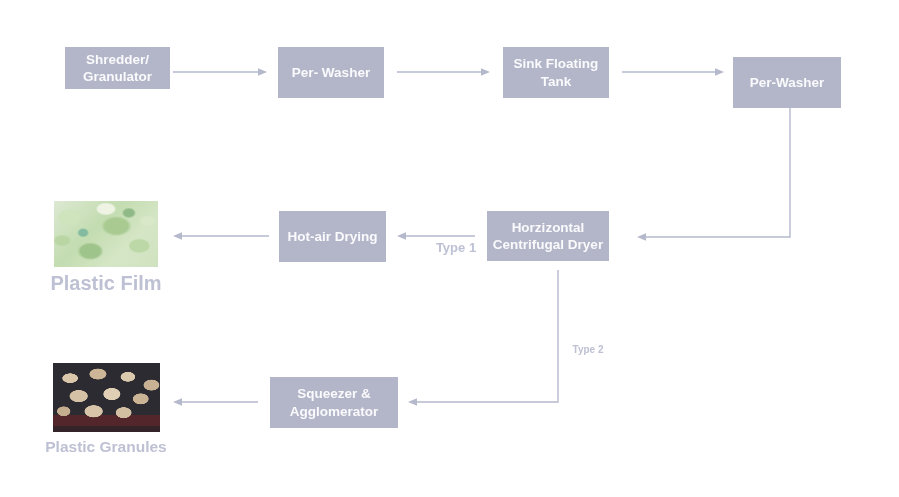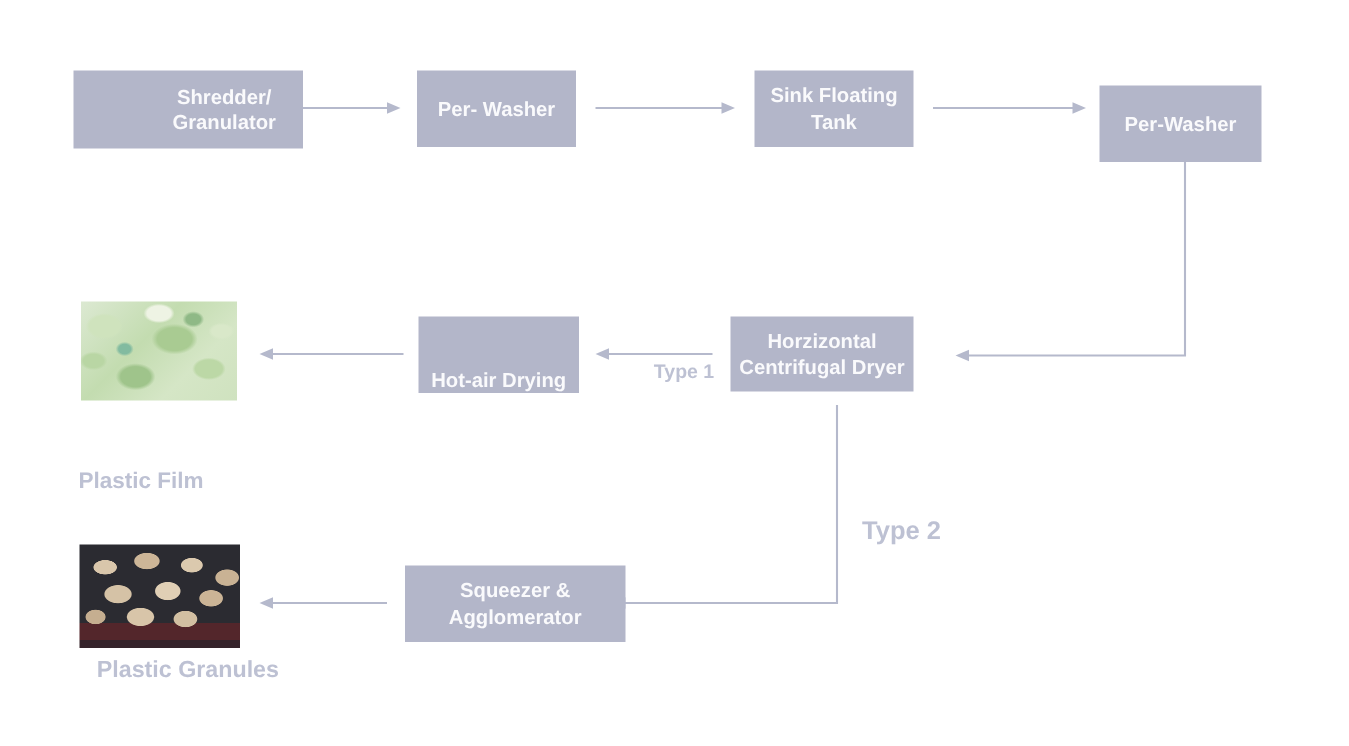--- a/index.html
+++ b/index.html
@@ -29,23 +29,23 @@
     white-space:pre-line;
   }
   .float-label{
     position:absolute;
     color:var(--label-text);
     font-weight:bold;
     text-align:center;
   }
   .lbl-dewatering{left:646px;top:212px;width:140px;font-size:14.5px;letter-spacing:0.5px;}
   .lbl-type1{left:426px;top:214px;width:60px;font-size:13px;margin-top:26px;}
-  .lbl-type2{left:571px;top:344px;width:60px;font-size:17px;}
-  .lbl-film{left:24px;top:272px;width:140px;font-size:15px;margin-top:40px;}
-  .lbl-granules{left:26px;top:438px;width:160px;font-size:15.5px;text-align:right;}
+  .lbl-type2{left:558px;top:344px;width:60px;font-size:10px;}
+  .lbl-film{left:36px;top:272px;width:140px;font-size:20px;}
+  .lbl-granules{left:26px;top:438px;width:160px;font-size:15.5px;}
 
   .photo{position:absolute;}
   .photo-film{
     left:54px;top:201px;width:104px;height:66px;
     background:
       radial-gradient(ellipse 20px 14px at 15% 25%, #cfe3bd 50%, rgba(0,0,0,0) 62%),
       radial-gradient(ellipse 24px 16px at 60% 38%, #a9cb92 48%, rgba(0,0,0,0) 64%),
       radial-gradient(ellipse 18px 12px at 82% 68%, #bcd8a6 50%, rgba(0,0,0,0) 62%),
       radial-gradient(ellipse 22px 15px at 35% 76%, #9fc48b 45%, rgba(0,0,0,0) 60%),
       radial-gradient(ellipse 16px 10px at 50% 12%, #eef3e4 50%, rgba(0,0,0,0) 65%),
@@ -104,48 +104,48 @@
     <g>
       <polyline points="558,270 558,402 416,402" fill="none"></polyline>
       <polygon points="408,402 417,398.2 417,405.8" stroke="none"></polygon>
     </g>
     <g>
       <line x1="258" y1="402" x2="182" y2="402"></line>
       <polygon points="173,402 182,398.2 182,405.8" stroke="none"></polygon>
     </g>
   </svg>
 
-  <div class="node" style="left:49px;top:47px;width:105px;height:52px;padding-left:48px;">
+  <div class="node" style="left:65px;top:47px;width:105px;height:42px;">
     <span>Shredder/
 Granulator</span>
   </div>
 
   <div class="node" style="left:278px;top:47px;width:106px;height:51px;">
     <span>Per- Washer</span>
   </div>
 
   <div class="node" style="left:503px;top:47px;width:106px;height:51px;align-items:center;">
     <span>Sink Floating
 Tank</span>
   </div>
 
   <div class="node" style="left:733px;top:47px;width:108px;height:51px;margin-top:10px;">
     <span>Per-Washer</span>
   </div>
 
-  <div class="node" style="left:279px;top:211px;width:107px;height:51px;align-items:flex-end;">
+  <div class="node" style="left:279px;top:211px;width:107px;height:51px;">
     <span>Hot-air Drying</span>
   </div>
 
   <div class="node" style="left:487px;top:211px;width:122px;height:50px;">
     <span>Horzizontal
 Centrifugal Dryer</span>
   </div>
 
-  <div class="node" style="left:270px;top:377px;width:147px;height:51px;">
+  <div class="node" style="left:270px;top:377px;width:128px;height:51px;">
     <span>Squeezer &amp;
 Agglomerator</span>
   </div>
 
 
   <div class="float-label lbl-type1">Type 1</div>
 
   <div class="float-label lbl-type2">Type 2</div>
 
   <div class="photo photo-film"></div>

